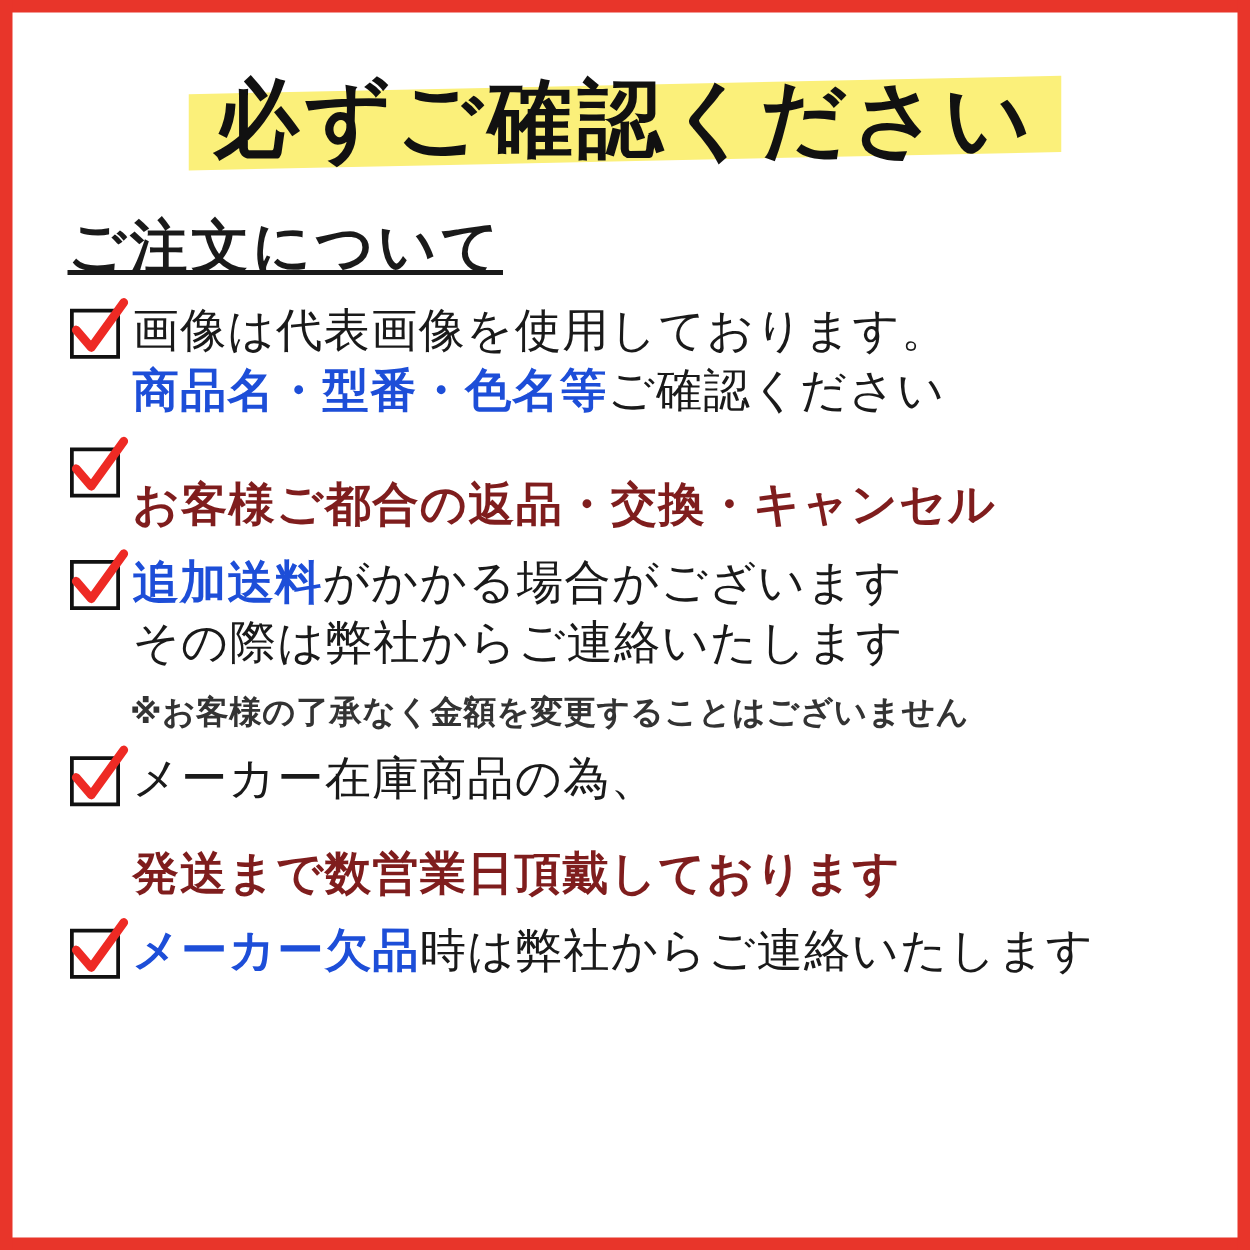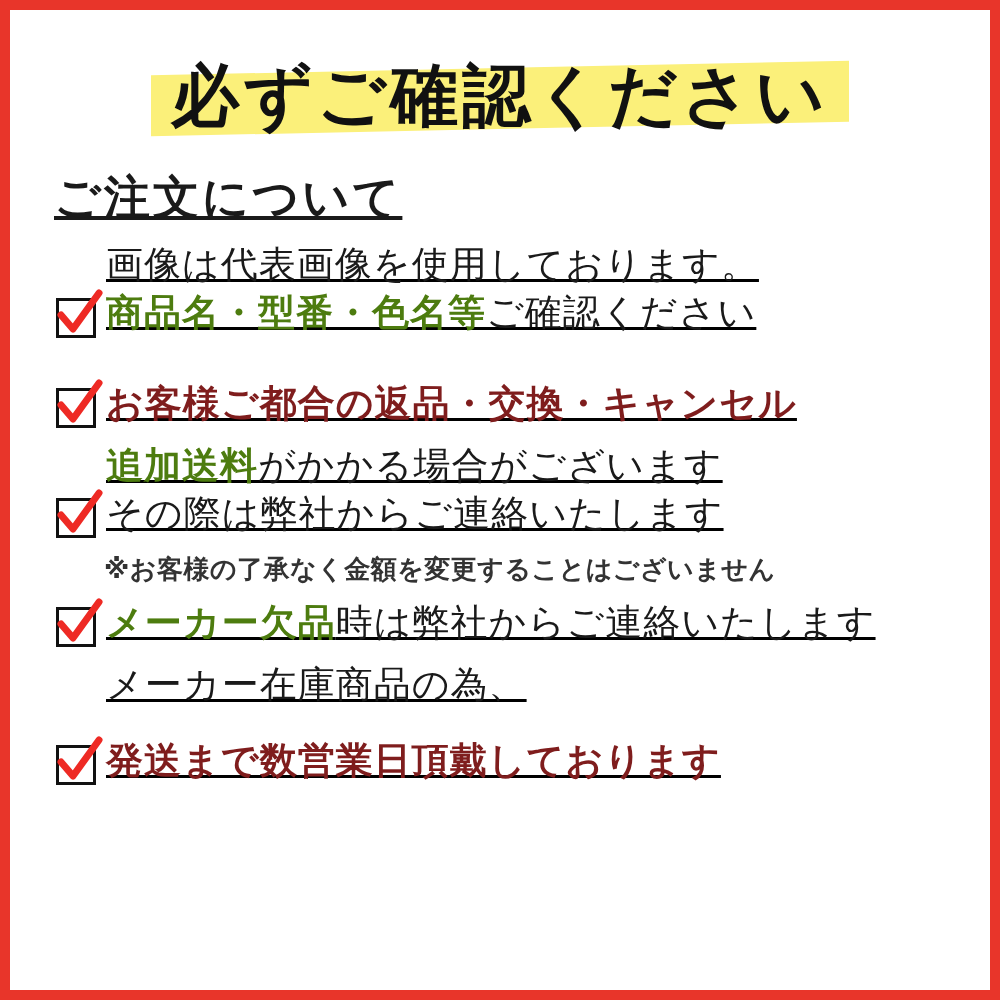--- a/index.html
+++ b/index.html
@@ -74,23 +74,22 @@
     margin: 26px 0 6px 4px;
     text-decoration: underline;
   }
   .section-head.second {
     margin-top: 34px;
   }
 
   
   .item {
     display: flex;
-    align-items: flex-end;
+    align-items: flex-start;
     margin: 12px 0 14px 6px;
-    text-decoration: underline;
   }
   .check {
     flex: 0 0 auto;
     width: 40px;
     height: 40px;
     border: 3px solid #111;
     position: relative;
     margin-top: 6px;
     margin-right: 10px;
     box-sizing: border-box;
@@ -113,21 +112,21 @@
     color: #1a1a1a;
     font-weight: 500;
     white-space: nowrap;
   }
   .line.bold-red {
     color: #7f1d1d;
     font-weight: 700;
     margin-top: 28px;
   }
   .line .red {
-    color: #4d7c0f;
+    color: #1d4ed8;
     font-weight: 700;
   }
   .line .blk {
     color: #1a1a1a;
     font-weight: 500;
     margin-top: 22px;
   }
   .note {
     font-size: 26px;
     color: #333333;
@@ -193,29 +192,29 @@
   <div class="note">※お客様の了承なく金額を変更することはございません</div>
 
 
   <div class="item">
     <div class="check">
       <svg viewBox="0 0 52 52" aria-hidden="true">
           <path d="M8 26 L20 40 L46 4" stroke="#ee2a24" stroke-width="7" fill="none" stroke-linecap="round" stroke-linejoin="round"></path>
         </svg>
     </div>
     <div class="lines">
-      <div class="line"><span class="red">メーカー欠品</span><span class="blk">時は弊社からご連絡いたします</span></div>
-    </div>
-  </div>
-
-  <div class="item">
-    <div class="check">
-      <svg viewBox="0 0 52 52" aria-hidden="true">
-          <path d="M8 26 L20 40 L46 4" stroke="#ee2a24" stroke-width="7" fill="none" stroke-linecap="round" stroke-linejoin="round"></path>
-        </svg>
-    </div>
-    <div class="lines">
       <div class="line">メーカー在庫商品の為、</div>
       <div class="line bold-red">発送まで数営業日頂戴しております</div>
     </div>
   </div>
 
+  <div class="item">
+    <div class="check">
+      <svg viewBox="0 0 52 52" aria-hidden="true">
+          <path d="M8 26 L20 40 L46 4" stroke="#ee2a24" stroke-width="7" fill="none" stroke-linecap="round" stroke-linejoin="round"></path>
+        </svg>
+    </div>
+    <div class="lines">
+      <div class="line"><span class="red">メーカー欠品</span><span class="blk">時は弊社からご連絡いたします</span></div>
+    </div>
+  </div>
+
 </div>
 
 </body></html>

